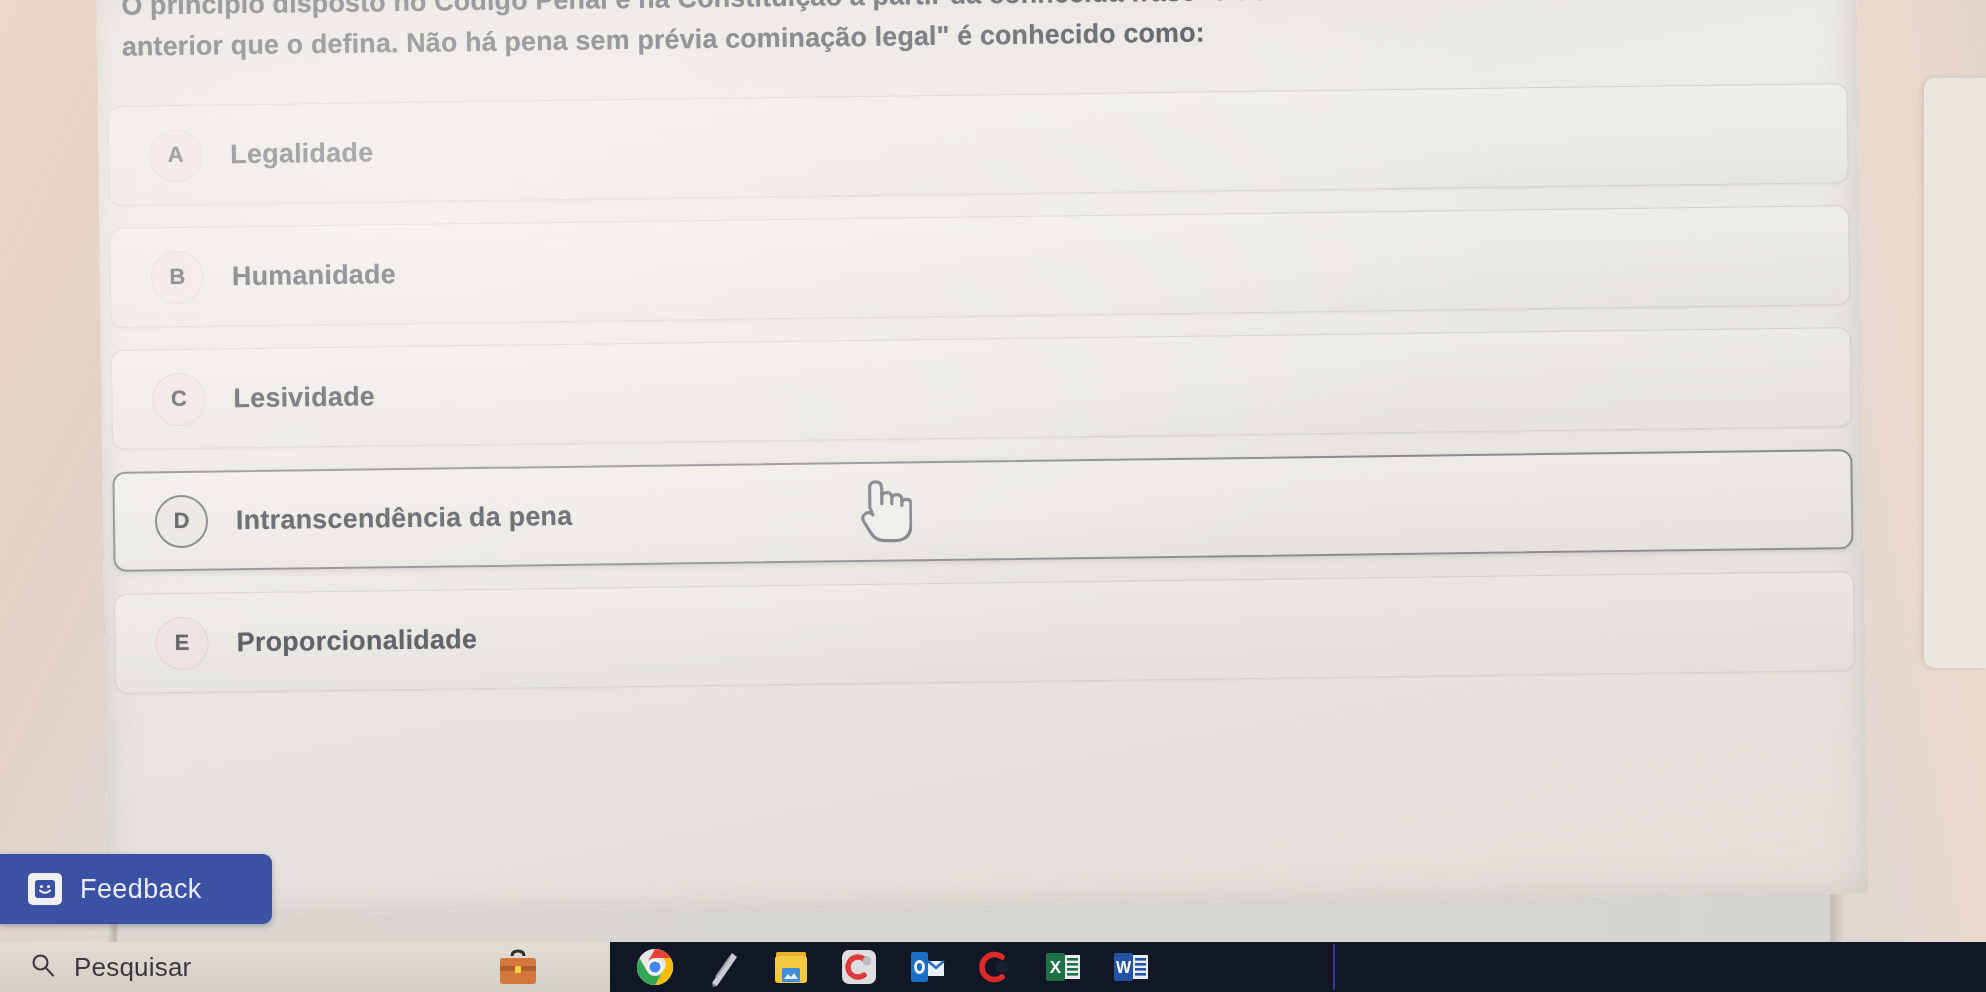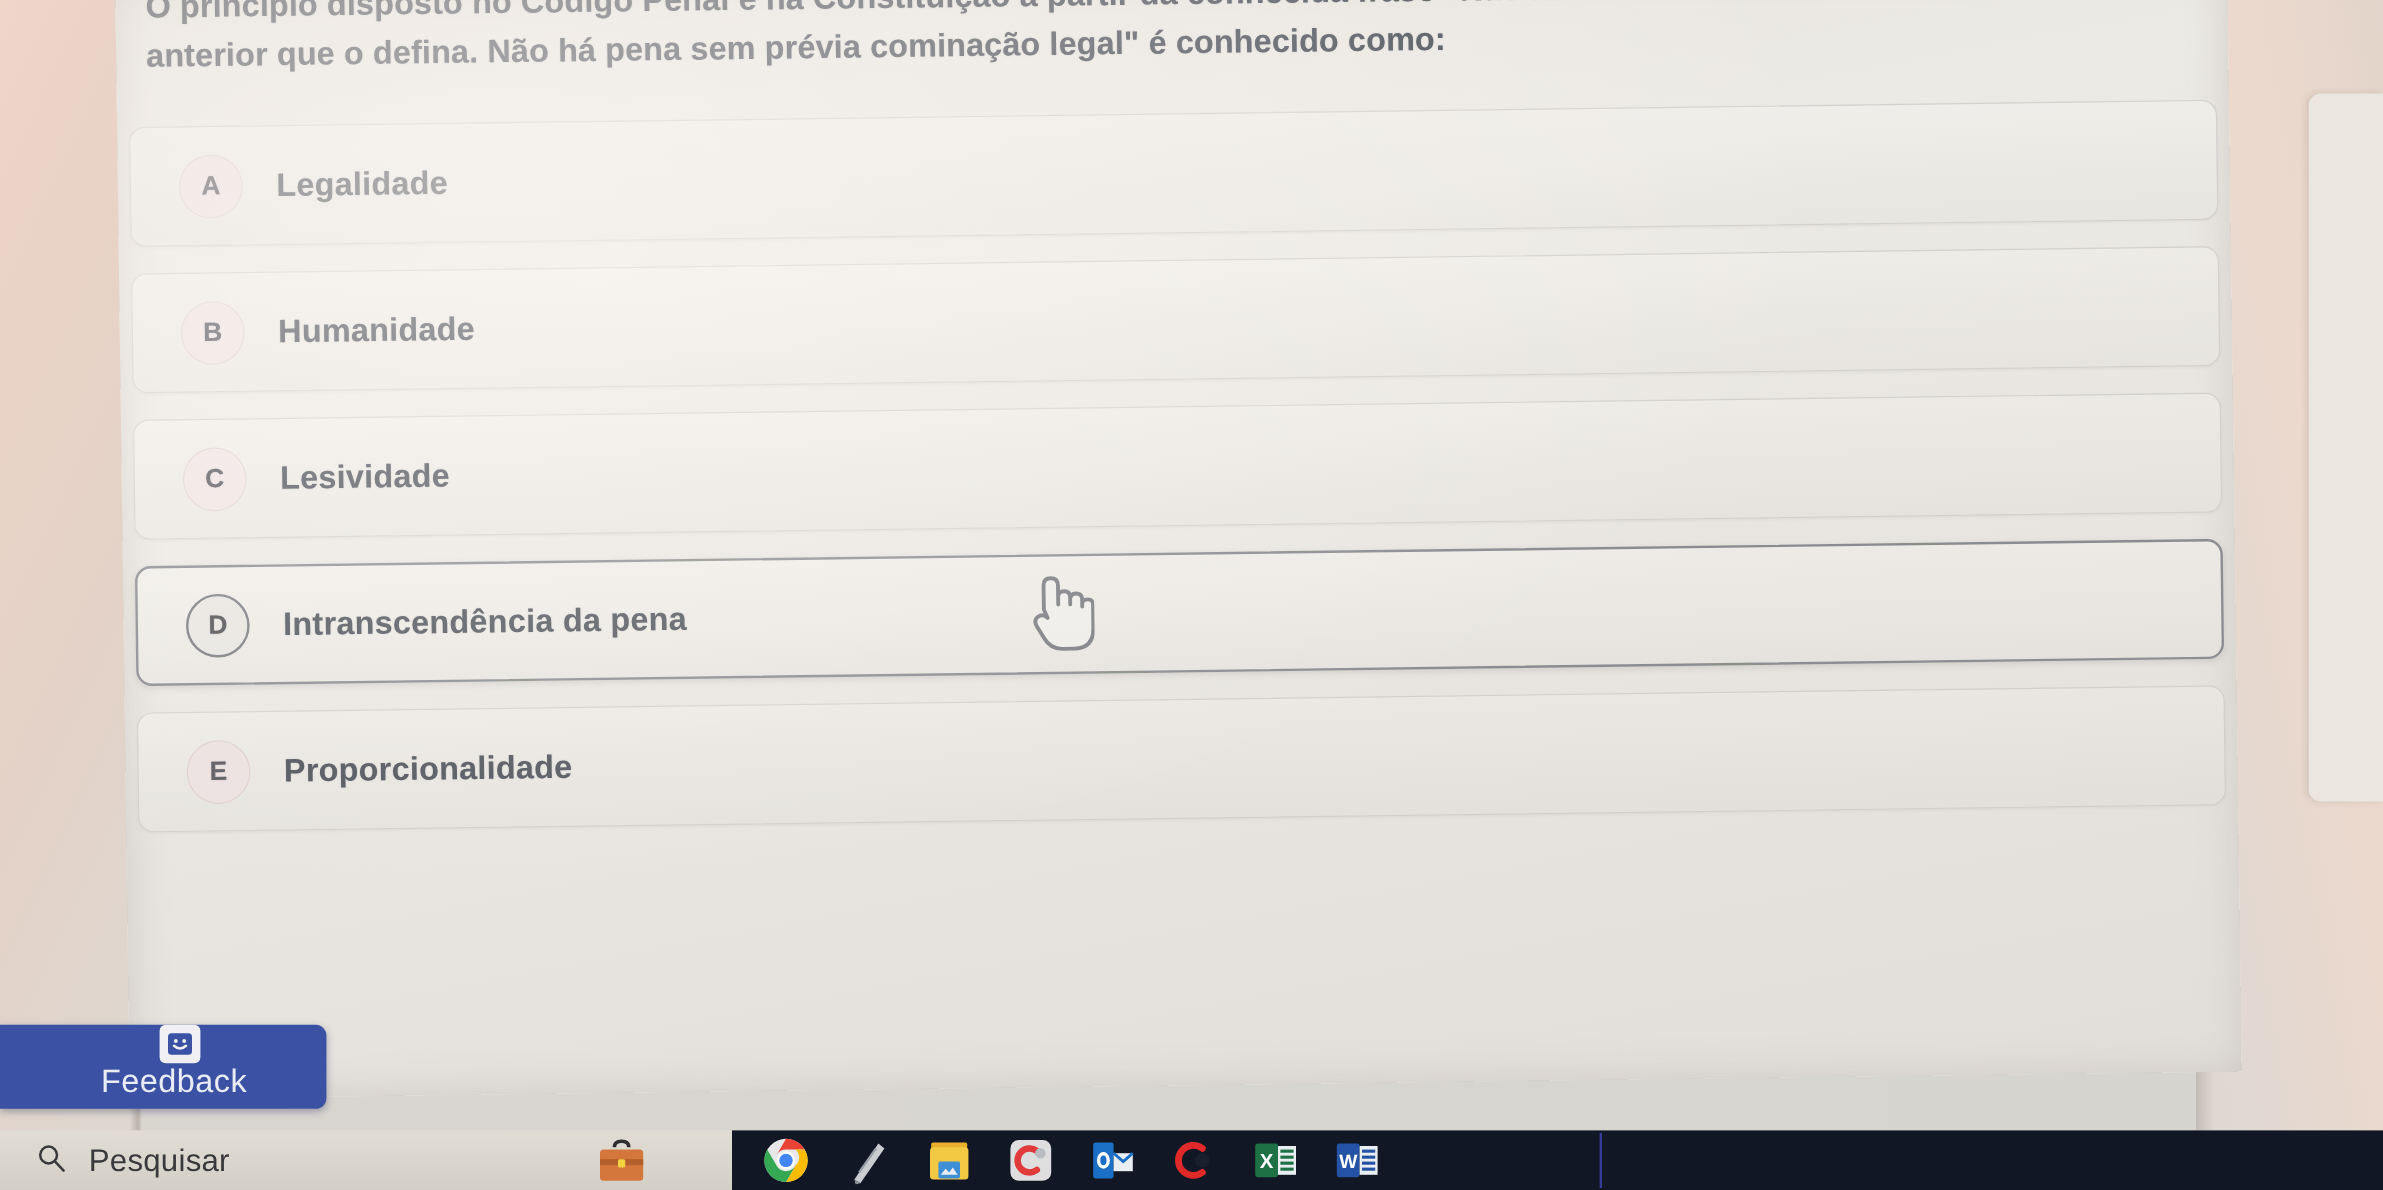--- a/index.html
+++ b/index.html
@@ -117,21 +117,20 @@
 
   
   #feedback {
     position:absolute; left:0; top:854px;
     width:272px; height:70px;
     background:#3b52a4;
     border-radius:0 9px 9px 0;
     display:flex; align-items:center;
     box-shadow:0 2px 6px rgba(40,50,95,.35);
     z-index:6;
-    flex-direction:column;
   }
   #fb-icon {
     width:34px; height:32px; margin-left:28px;
     background:#f0f0f4; border-radius:5px;
     display:flex; align-items:center; justify-content:center;
   }
   #fb-label {
     margin-left:18px;
     color:#e9ecf5; font-size:27px; font-weight:400;
     letter-spacing:.4px;

